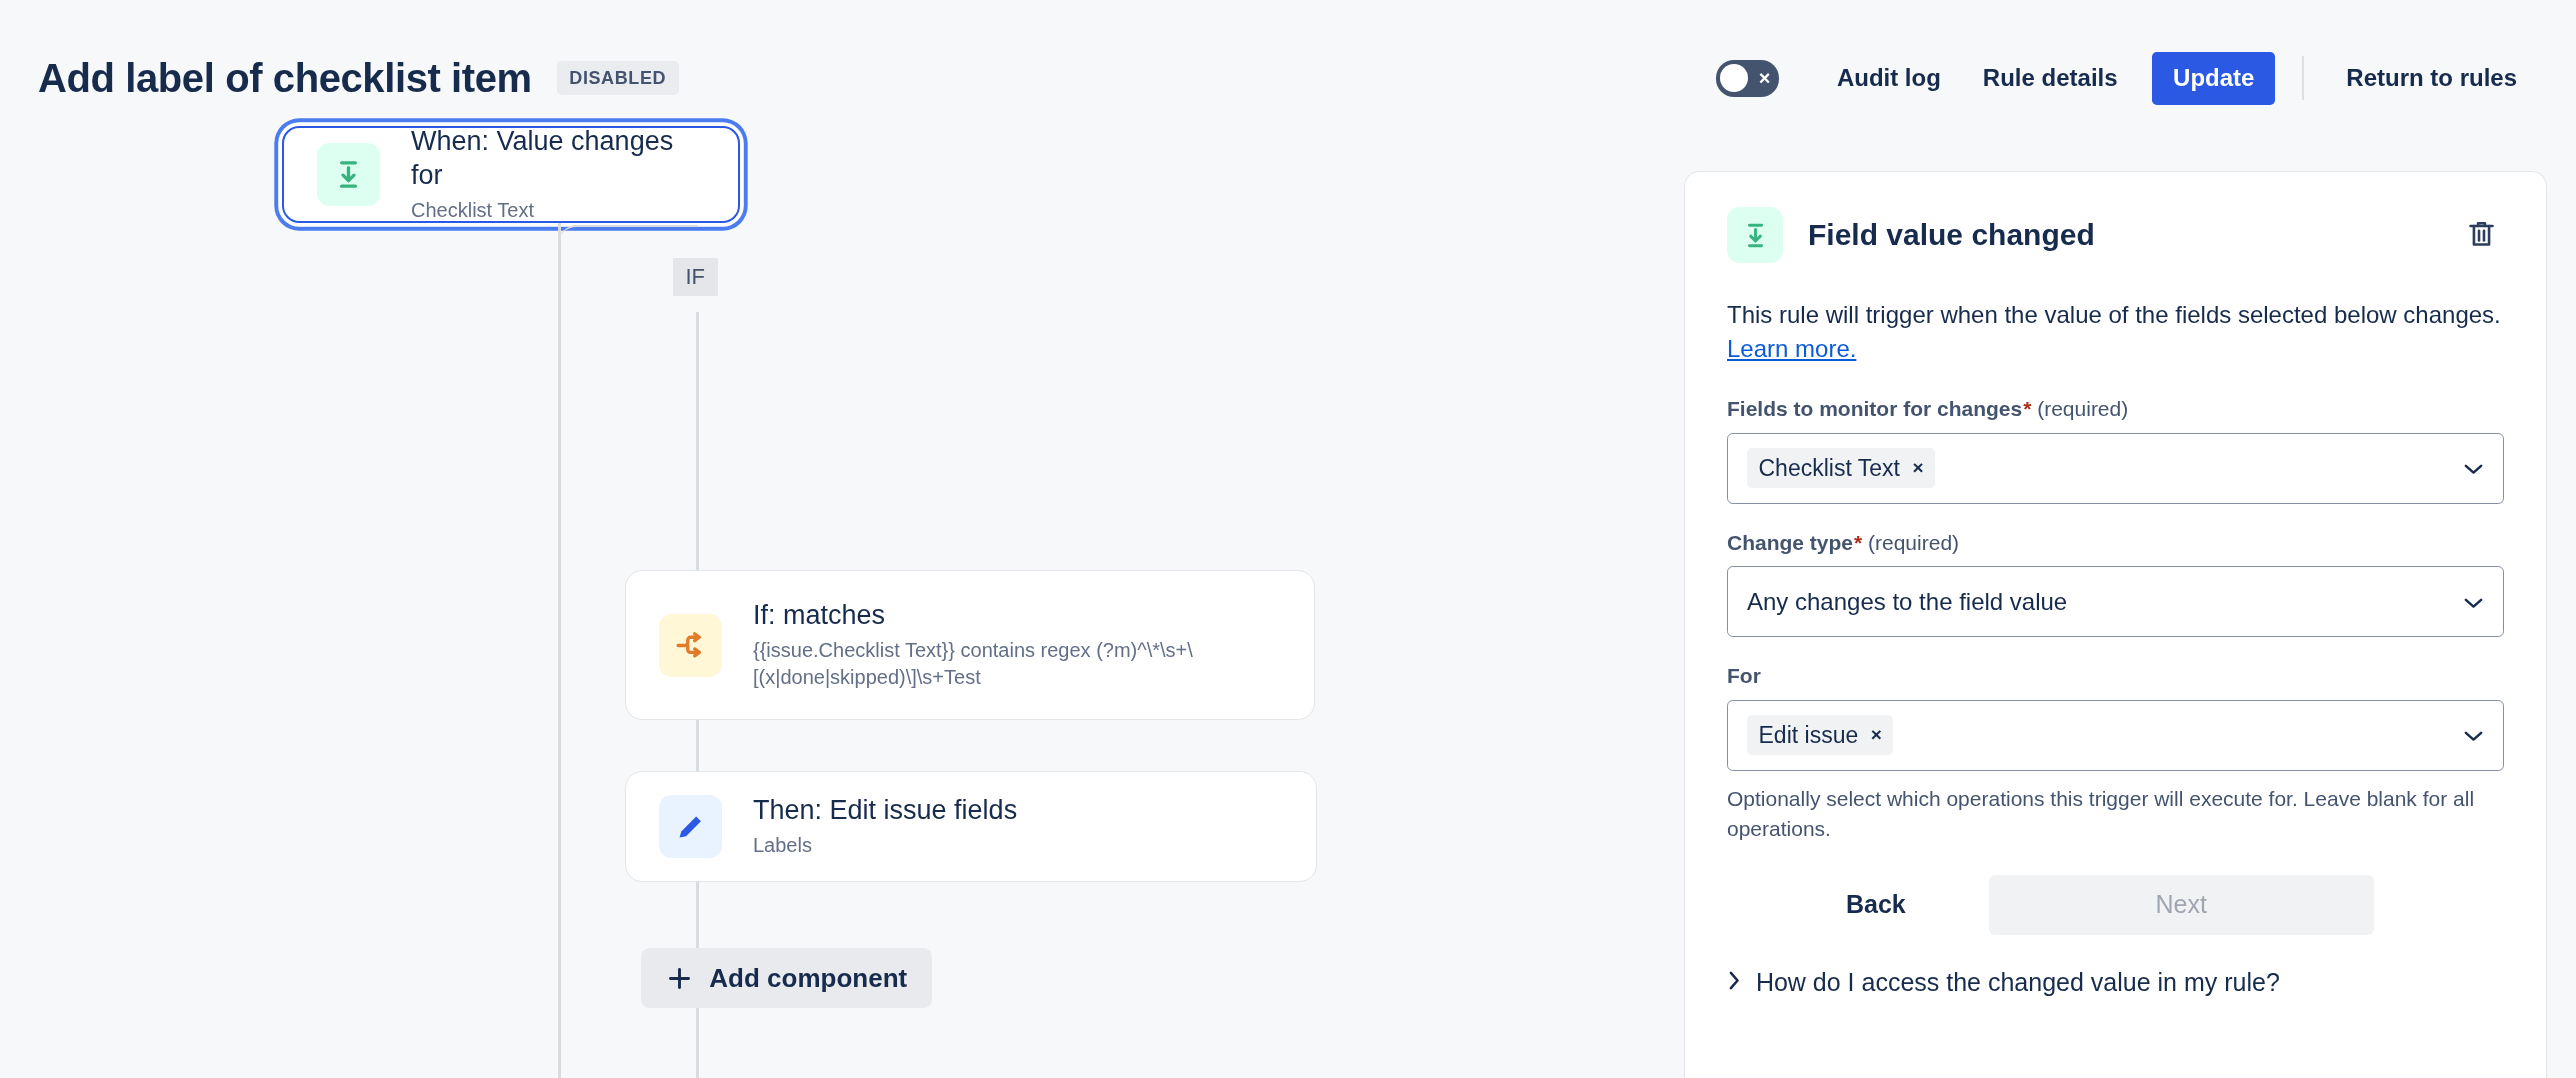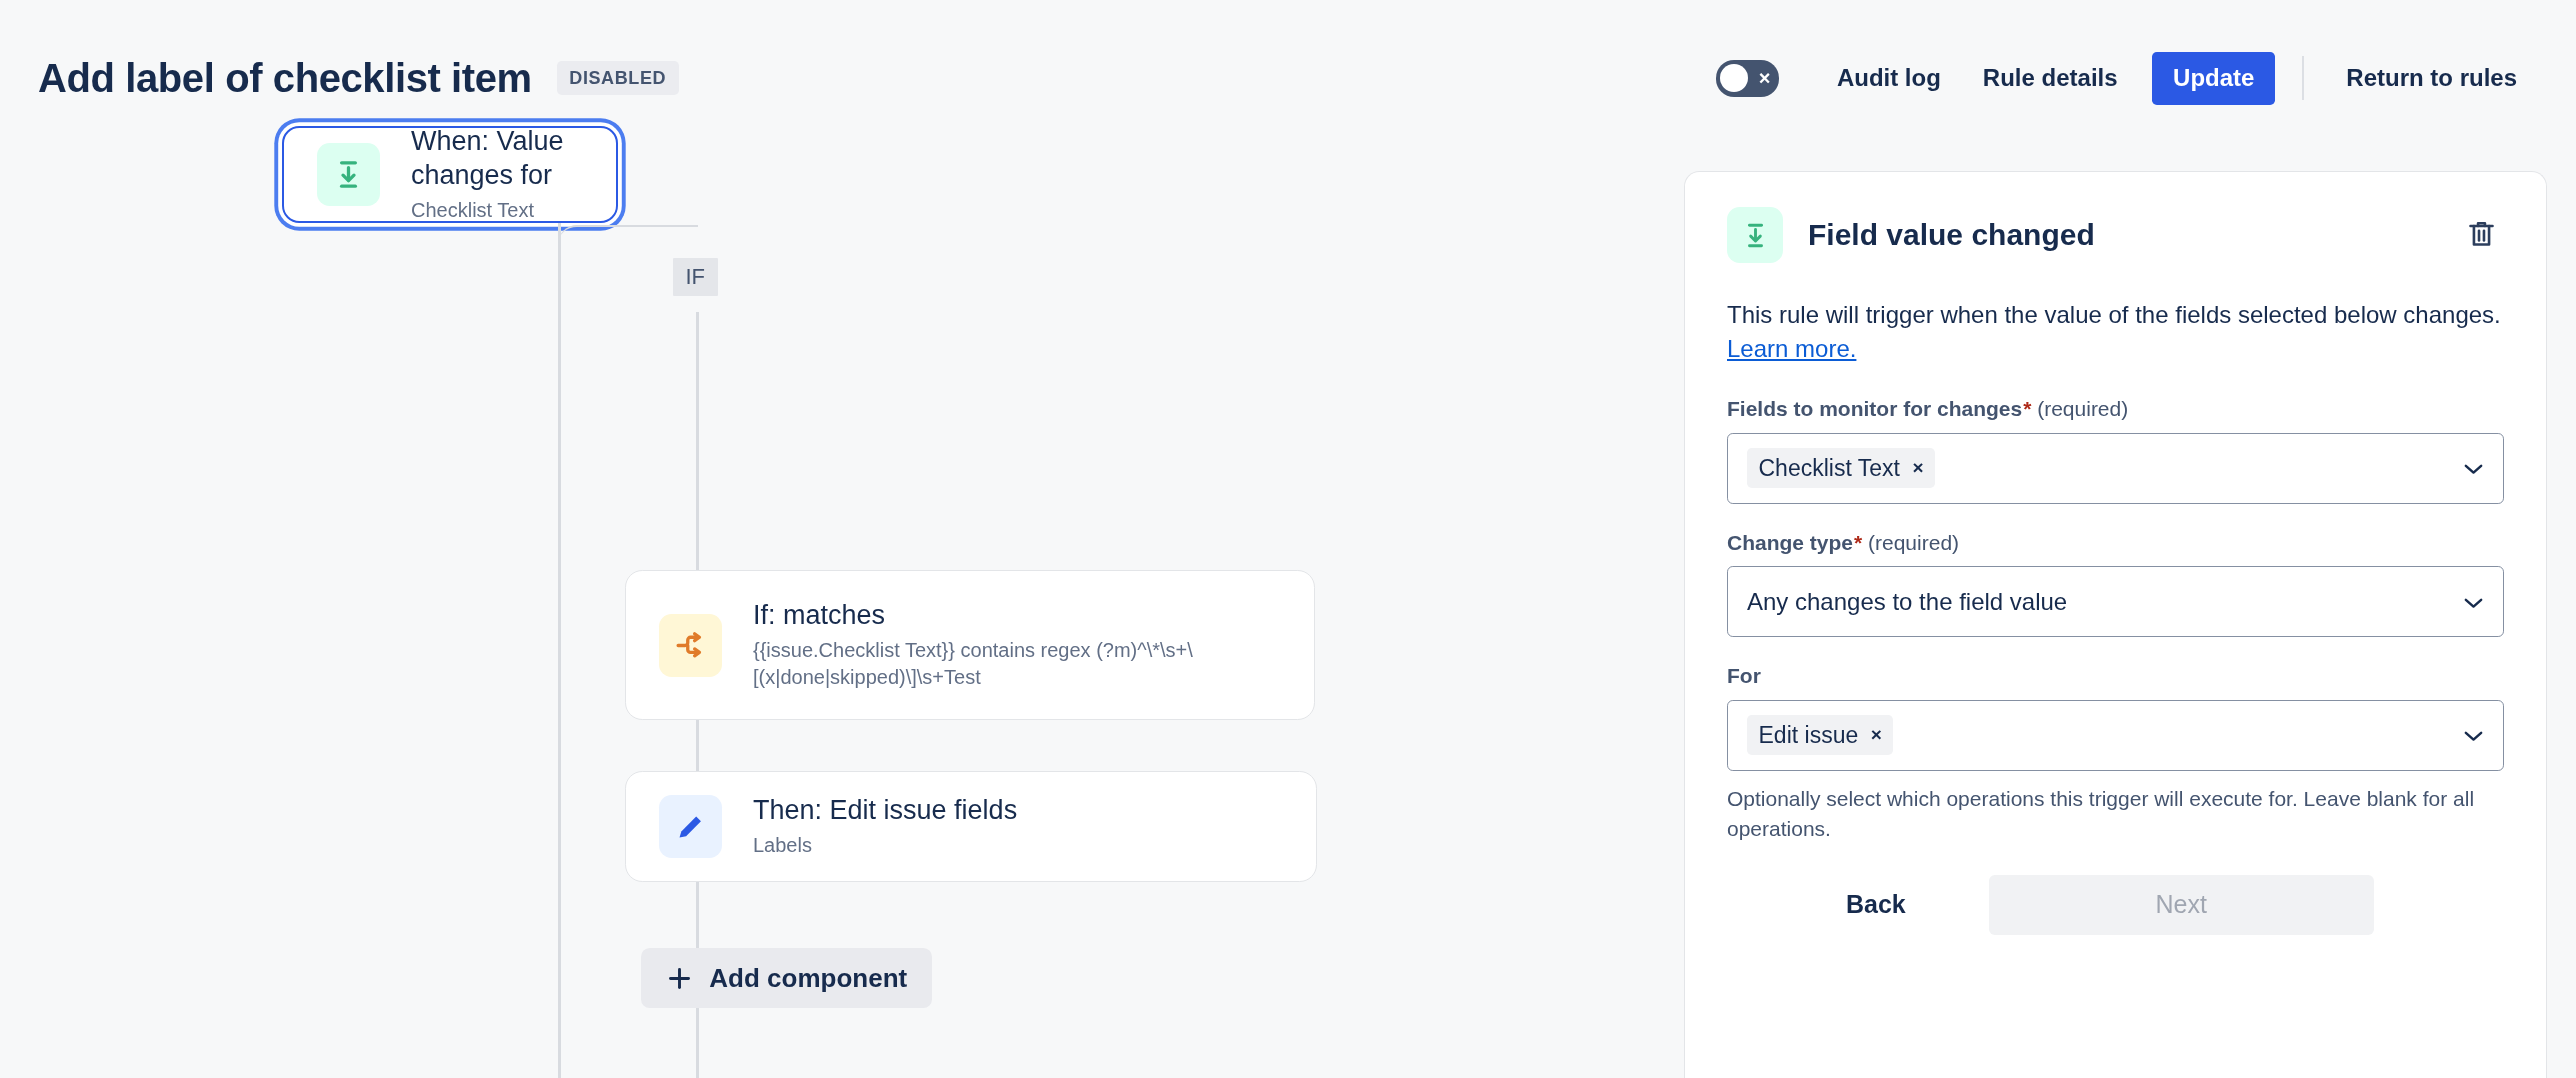--- a/index.html
+++ b/index.html
@@ -144,21 +144,21 @@
     <button class="hbtn">Audit log</button>
     <button class="hbtn">Rule details</button>
     <button class="hbtn primary">Update</button>
     <div class="hdivider"></div>
     <button class="hbtn">Return to rules</button>
   </div>
 </div>
 
 <div class="canvas">
 
-  <div class="node selected" style="left:282px; top:-30px; width:336px; height:97px;">
+  <div class="node selected" style="left:282px; top:-30px; width:458px; height:97px;">
     <div class="node-icon icon-green">
       <svg width="33" height="33" viewBox="0 0 24 24" fill="none" stroke="#36B37E" stroke-width="2.4" stroke-linecap="round">
         <line x1="7" y1="3.5" x2="17" y2="3.5"></line>
         <line x1="12" y1="7" x2="12" y2="16"></line>
         <polyline points="8,12.5 12,16.5 16,12.5" fill="none" stroke-linejoin="round"></polyline>
         <line x1="7" y1="20.5" x2="17" y2="20.5"></line>
       </svg>
     </div>
     <div class="node-text">
       <div class="node-title">When: Value changes for</div>
@@ -282,14 +282,22 @@
         </svg>
     </span>
   </div>
   <div class="help-text">Optionally select which operations this trigger will execute for. Leave blank for all operations.</div>
 
   <div class="panel-actions">
     <button class="btn-back">Back</button>
     <button class="btn-next" disabled="">Next</button>
   </div>
 
+  <div class="accordion">
+    <span class="accordion-caret">
+      <svg width="13.5" height="21" viewBox="0 0 14 22" fill="none" stroke="#172B4D" stroke-width="2.6" stroke-linecap="round" stroke-linejoin="round">
+          <polyline points="4,3 11,11 4,19"></polyline>
+        </svg>
+    </span>
+    <span class="accordion-label">How do I access the changed value in my rule?</span>
+  </div>
 </div>
 
 
 </body></html>

